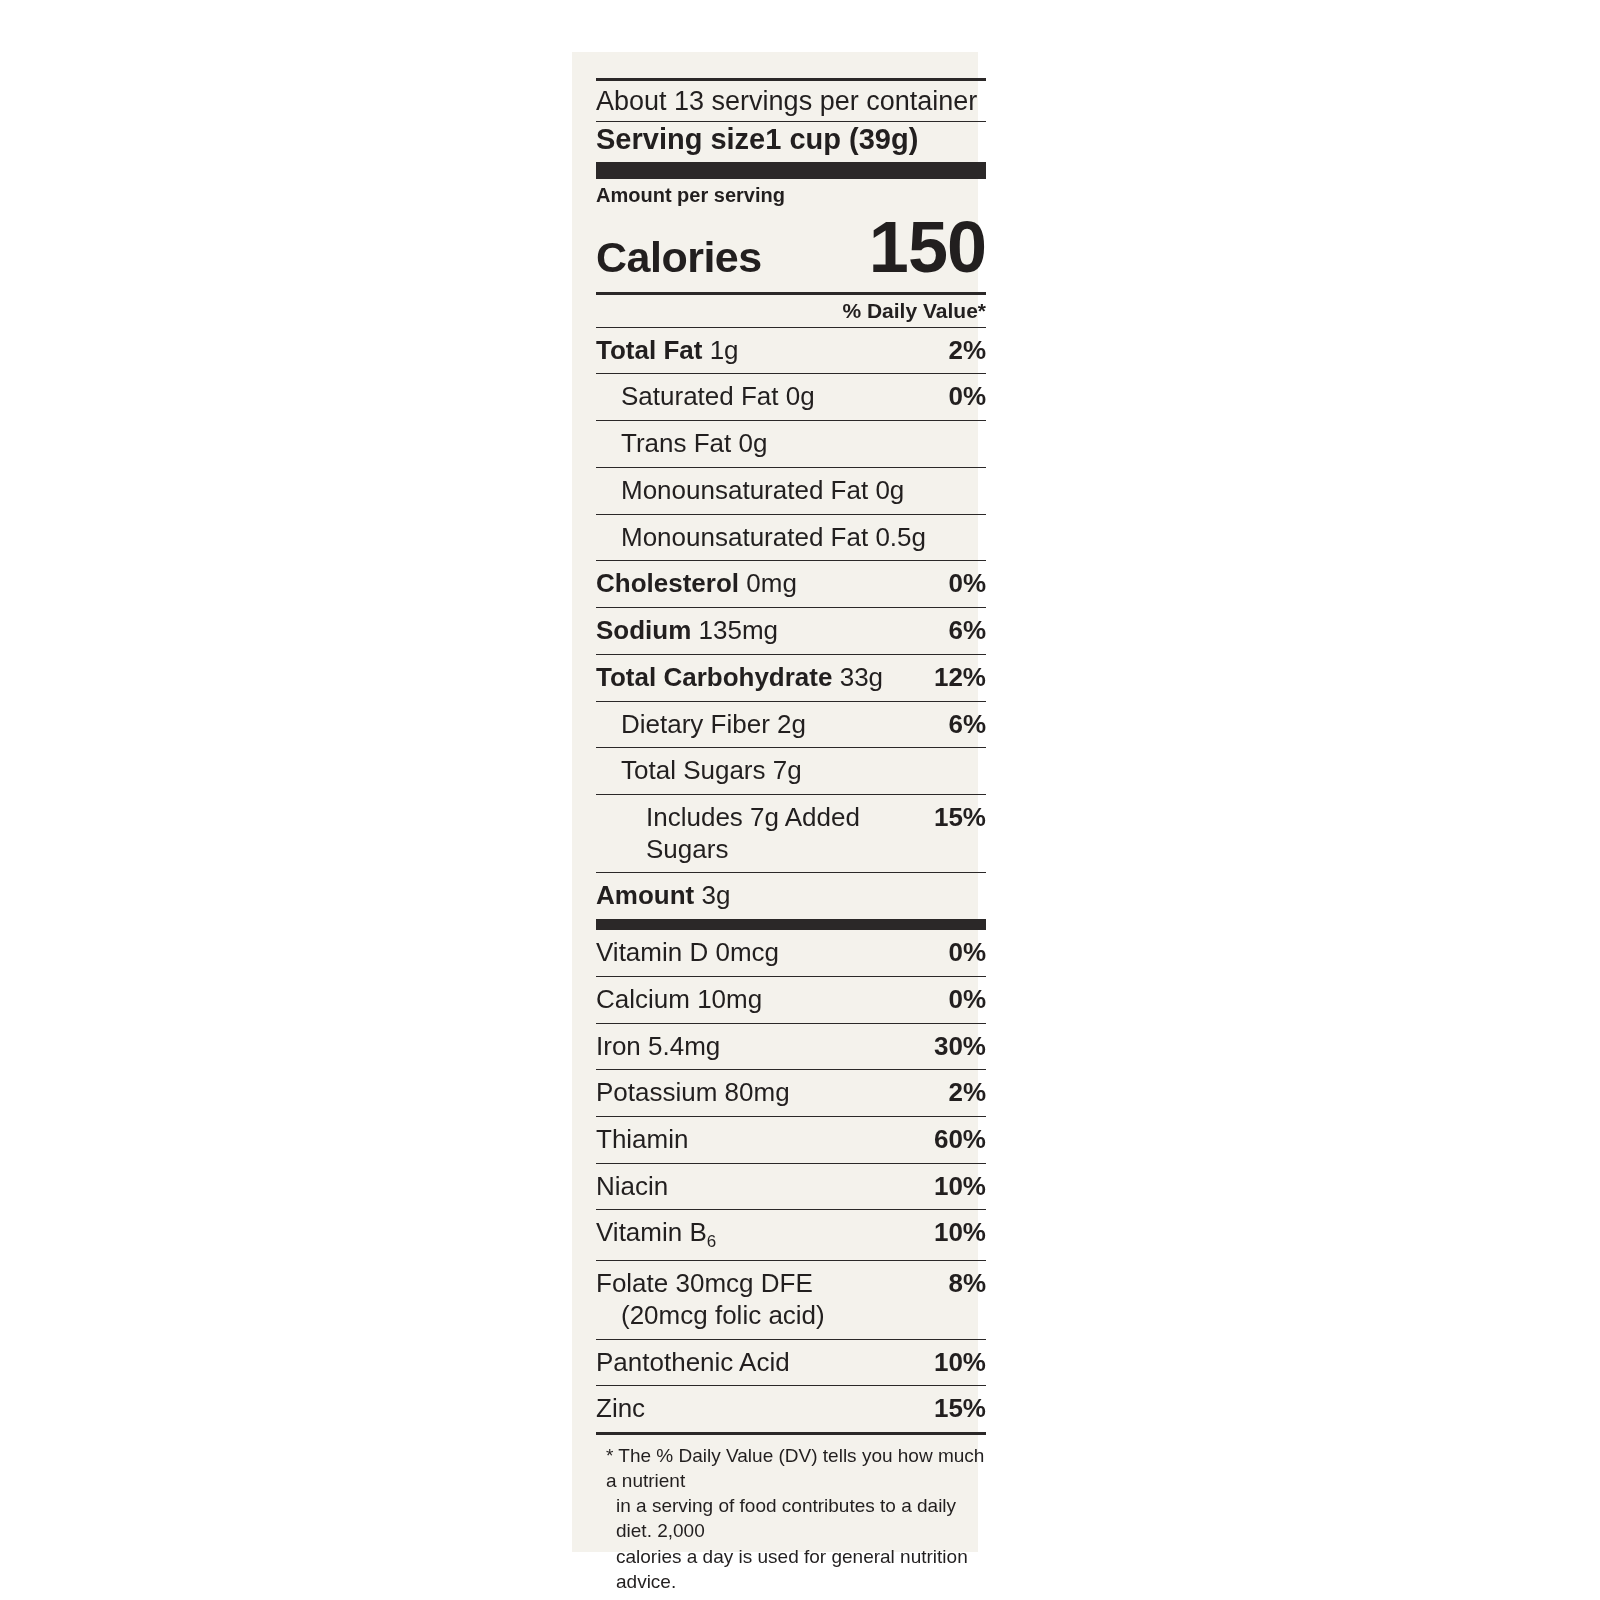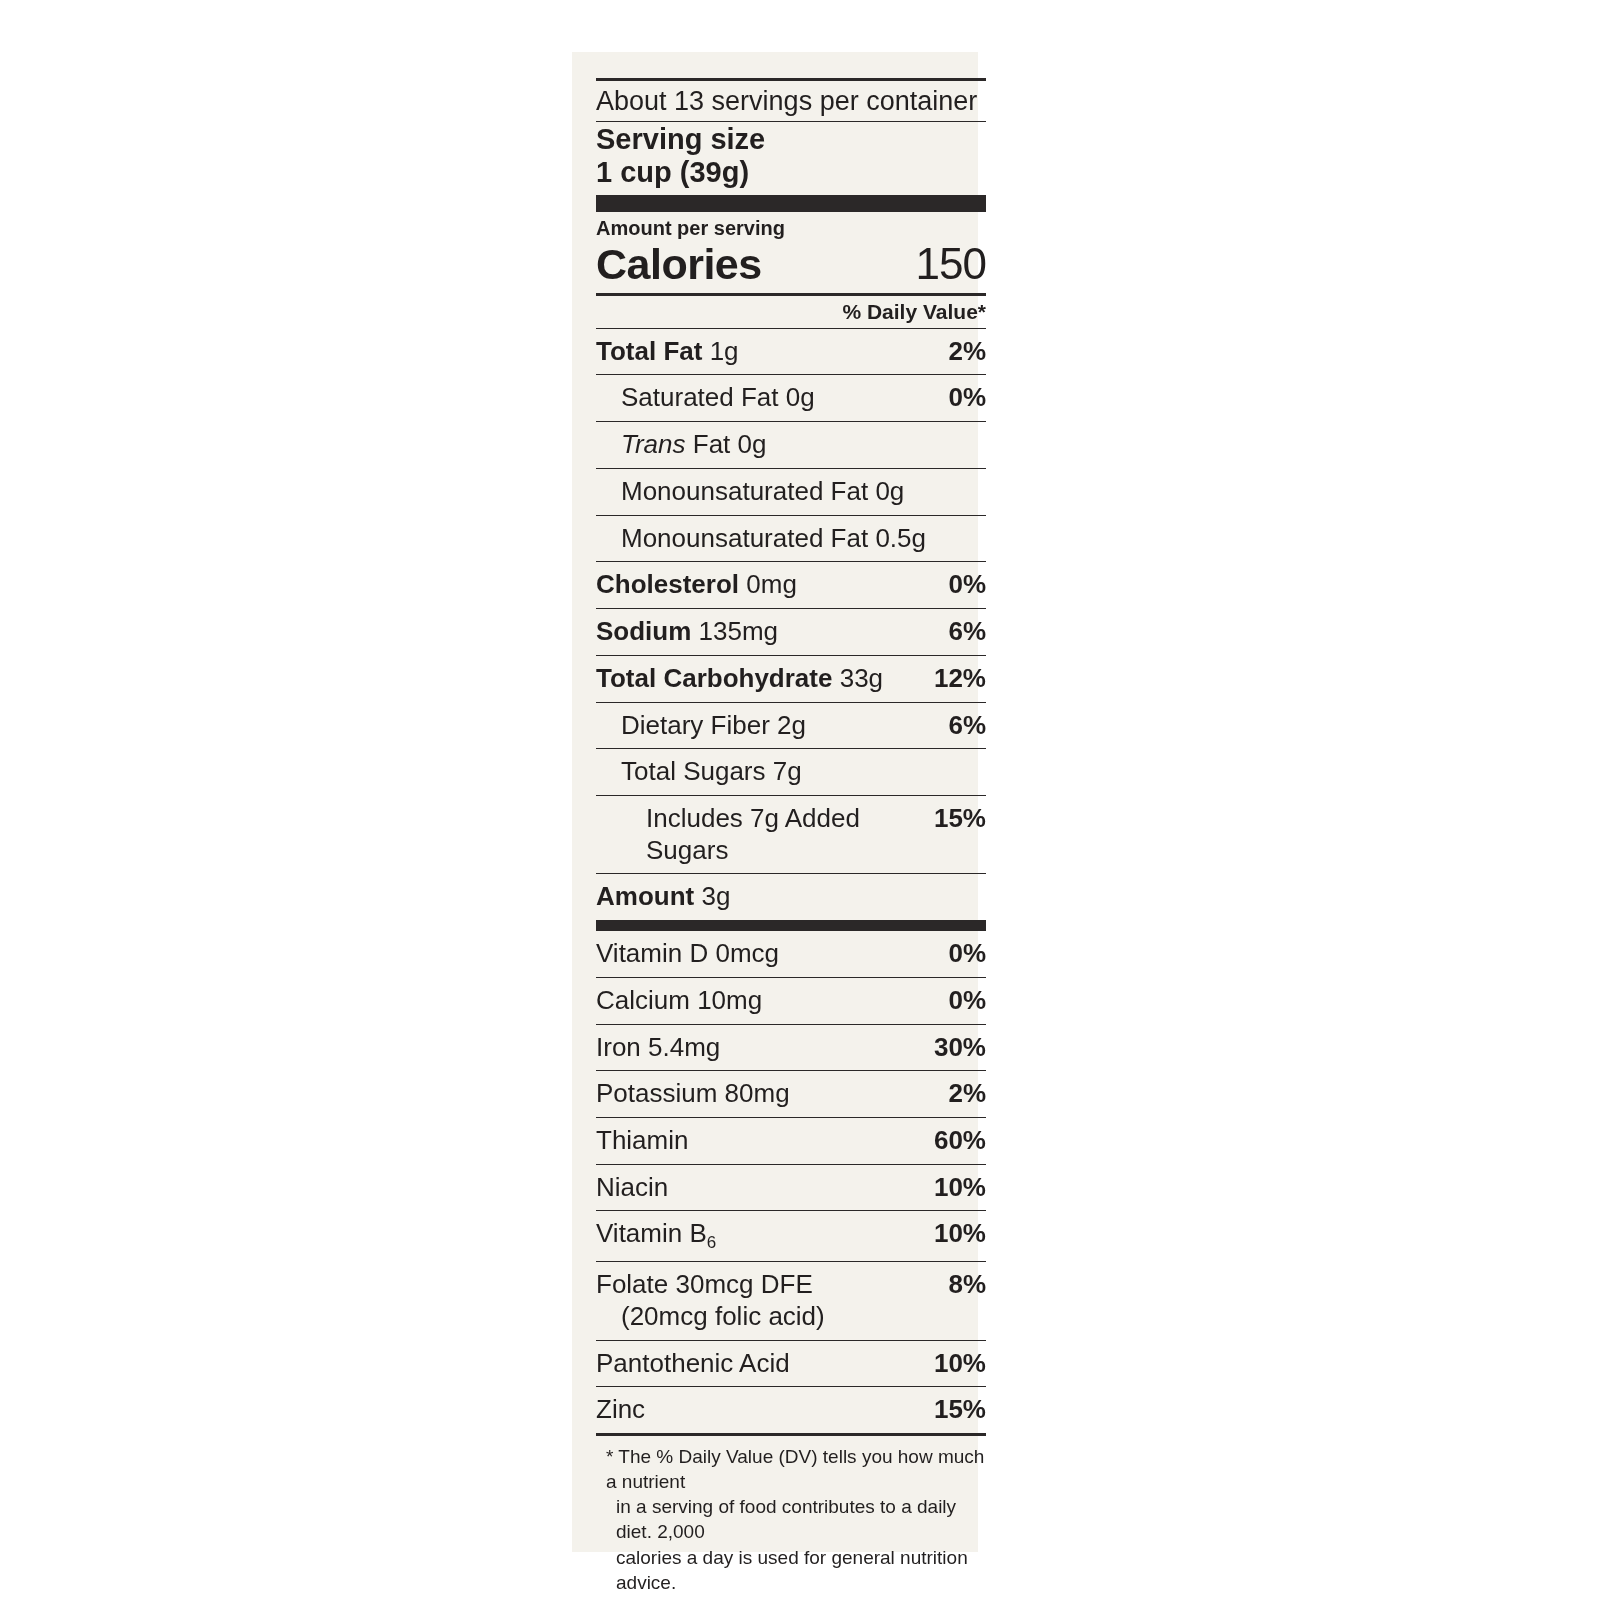--- a/index.html
+++ b/index.html
@@ -50,21 +50,20 @@
     padding: 4px 0 2px 0;
   }
 
   .serving-row {
     display: flex;
     justify-content: flex-start;
     align-items: baseline;
     font-size: 29px;
     font-weight: bold;
     padding: 1px 0 6px 0;
-    flex-direction: column;
   }
 
   .amount-per {
     font-size: 20px;
     font-weight: bold;
     padding-top: 5px;
     line-height: 1.1;
   }
 
   .cal-row {
@@ -72,22 +71,22 @@
     justify-content: space-between;
     align-items: baseline;
     padding-bottom: 4px;
   }
   .cal-label {
     font-size: 43px;
     font-weight: bold;
     letter-spacing: -0.5px;
   }
   .cal-value {
-    font-size: 44px;
-    font-weight: normal;
+    font-size: 72px;
+    font-weight: bold;
     letter-spacing: -1px;
   }
 
   .dv-head {
     text-align: right;
     font-size: 21px;
     font-weight: bold;
     padding: 4px 0 4px 0;
   }
 
@@ -96,21 +95,21 @@
     justify-content: space-between;
     align-items: baseline;
     font-size: 26px;
     padding: 7px 0 7px 0;
     line-height: 1.22;
     gap: 24px;
   }
   .row .nm { padding-right: 10px; }
   .row .dv { font-weight: bold; white-space: nowrap; }
   .b { font-weight: bold; }
-  .i { font-style: italic; }
+  .i { }
   .ind1 { padding-left: 25px; }
   .ind2 { padding-left: 50px; }
   .sub { display: block; padding-left: 25px; }
 
   .footnote {
     font-size: 19px;
     line-height: 1.32;
     padding: 8px 0 0 10px;
     text-indent: -10px;
   }

